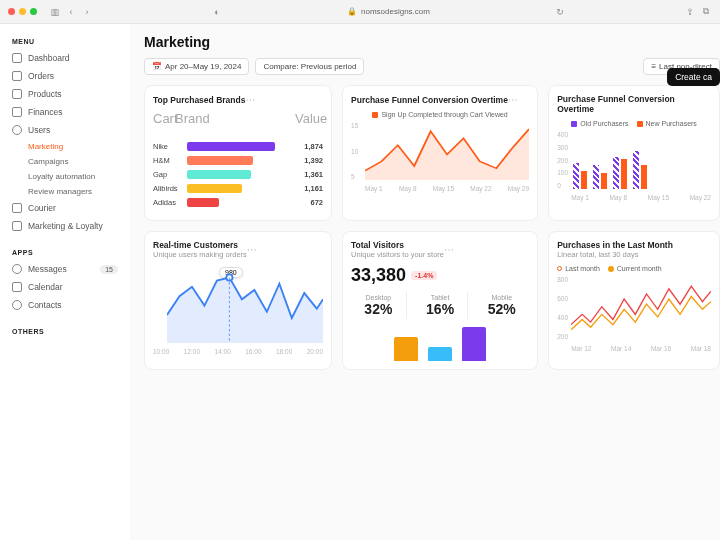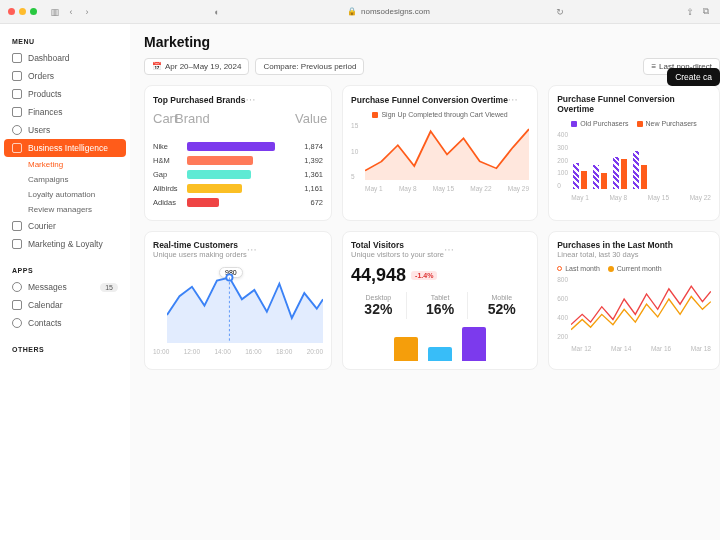--- a/index.html
+++ b/index.html
@@ -34,21 +34,21 @@
 .more{color:#bbb;font-size:10px;cursor:pointer}
 .legend{display:flex;gap:8px;justify-content:center;font-size:7px;color:#666;margin-bottom:4px}
 .legend span{display:flex;align-items:center;gap:3px}
 .sq{width:6px;height:6px;border-radius:1px;display:inline-block}
 .sq.orange{background:#ff5c1a}.sq.purple{background:#7c3aed}.sq.ring{border:1.5px solid #ff5c1a;background:transparent;border-radius:50%;width:5px;height:5px}
 .table-head{display:flex;font-size:13px;color:#aaa;margin-bottom:16px}
 .table-head .c1{width:22px}.table-head .c2{flex:1}.table-head .c3{width:28px;text-align:right}
 .brand-row{display:flex;align-items:center;font-size:7.5px;margin-bottom:5px;gap:4px}
 .brand-row .bname{width:30px;color:#444}
 .brand-row .bar{height:9px;border-radius:2px}
-.brand-row .bval{margin-left:auto;color:#444;font-weight:400}
+.brand-row .bval{margin-left:auto;color:#444;font-weight:700}
 .chart-area{position:relative;height:70px}
 .axis-y{position:absolute;left:0;top:0;bottom:12px;display:flex;flex-direction:column;justify-content:space-between;font-size:6.5px;color:#bbb}
 .axis-x{position:absolute;left:14px;right:0;bottom:0;display:flex;justify-content:space-between;font-size:6.5px;color:#bbb}
 .plot{position:absolute;left:14px;right:0;top:0;bottom:12px}
 svg{width:100%;height:100%;display:block}
 .big-num{font-size:18px;font-weight:700;color:#111;display:flex;align-items:center;gap:5px}
 .delta{font-size:7px;background:#ffe6e6;color:#d33;padding:1px 4px;border-radius:3px}
 .visitor-cols{display:flex;gap:6px;margin-top:6px}
 .vcol{flex:1;text-align:center;border-right:1px solid #eee;padding:2px 0}
 .vcol:last-child{border:none}
@@ -98,24 +98,20 @@
         <span>Products</span>
       </div>
     <div class="nav-item">
         <span class="nav-icon"></span>
         <span>Finances</span>
       </div>
     <div class="nav-item">
         <span class="nav-icon circle"></span>
         <span>Users</span>
       </div>
-    <div class="nav-item active">
-        <span class="nav-icon"></span>
-        <span>Business Intelligence</span>
-      </div>
     <div class="sub-item active">Marketing</div>
     <div class="sub-item">Campaigns</div>
     <div class="sub-item">Loyalty automation</div>
     <div class="sub-item">Review managers</div>
     <div class="nav-item">
         <span class="nav-icon"></span>
         <span>Courier</span>
       </div>
     <div class="nav-item">
         <span class="nav-icon"></span>
@@ -312,21 +308,21 @@
 
       <div class="card" style="flex:1.1">
         <div class="card-head">
             <div>
               <div class="card-title">Total Visitors</div>
               <div class="card-sub">Unique visitors to your store</div>
             </div>
             <div class="more">⋯</div>
           </div>
         <div class="big-num">
-            <span>44,948</span>
+            <span>33,380</span>
             <span class="delta">-1.4%</span>
           </div>
         <div class="visitor-cols" id="vcols">
             <div class="vcol">
               <div class="vlab">Desktop</div>
               <div class="vpct">32%</div>
             </div>
             <div class="vcol">
               <div class="vlab">Tablet</div>
               <div class="vpct">16%</div>

